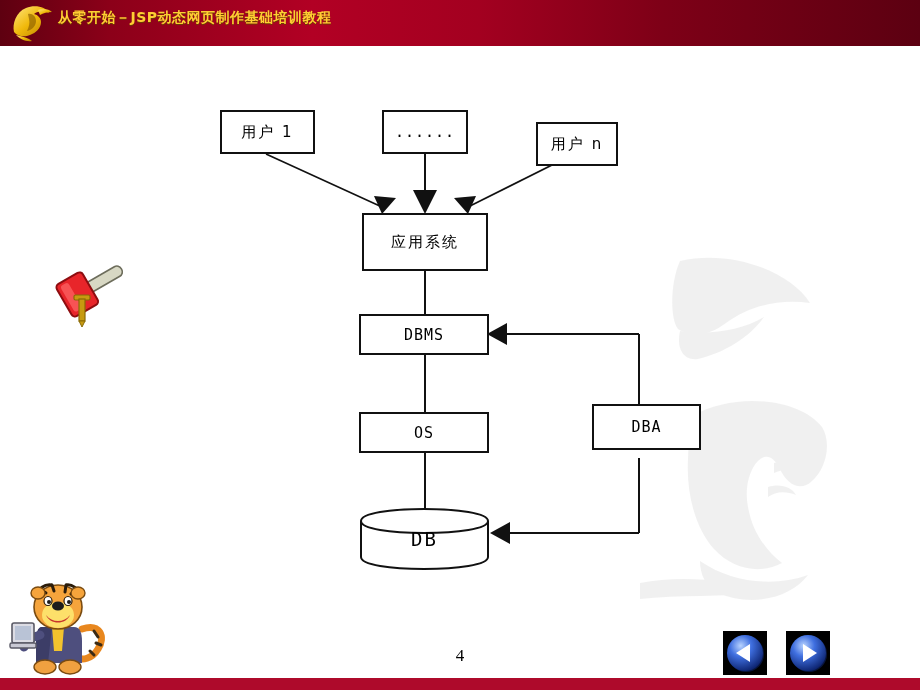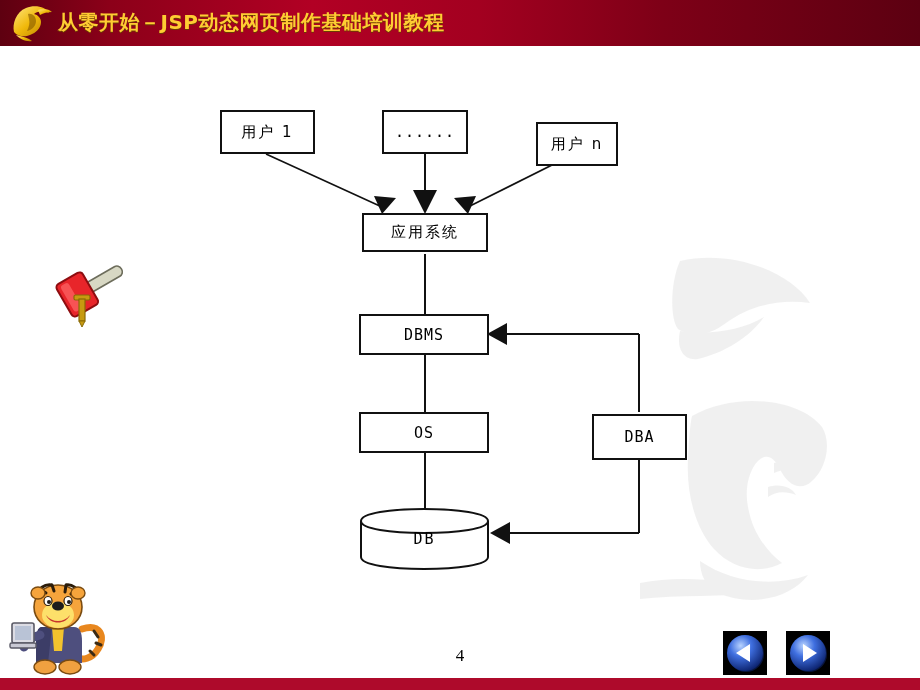--- a/index.html
+++ b/index.html
@@ -36,21 +36,21 @@
     left: 8px;
     top: 2px;
     width: 46px;
     height: 42px;
   }
   #header-title {
     position: absolute;
     left: 58px;
     top: 9px;
     font-family: "DejaVu Sans", "Liberation Sans", sans-serif;
-    font-size: 20px;
+    font-size: 14px;
     font-weight: bold;
     color: #ffcc33;
     letter-spacing: 0.5px;
     white-space: nowrap;
     text-shadow: 0 1px 0 #6a3c00;
   }
 
   
   #slide-body {
     position: absolute;
@@ -95,44 +95,44 @@
   }
   .node-box.cjk {
     font-family: "DejaVu Sans", "Liberation Sans", sans-serif;
     font-size: 15px;
     letter-spacing: 2px;
   }
 
   #node-user1    { left: 220px; top: 64px;  width: 95px;  height: 44px; }
   #node-ellipsis { left: 382px; top: 64px;  width: 86px;  height: 44px; }
   #node-usern    { left: 536px; top: 76px;  width: 82px;  height: 44px; }
-  #node-app      { left: 362px; top: 167px; width: 126px; height: 39px; }
+  #node-app      { left: 362px; top: 167px; width: 126px; height: 58px; }
   #node-dbms     { left: 359px; top: 268px; width: 130px; height: 41px; }
   #node-os       { left: 359px; top: 366px; width: 130px; height: 41px; }
-  #node-dba      { left: 592px; top: 368px; width: 95px;  height: 46px; }
+  #node-dba      { left: 592px; top: 358px; width: 109px;  height: 46px; }
 
   
   #node-db {
     position: absolute;
     left: 357px;
     top: 462px;
     width: 135px;
     height: 62px;
   }
   #node-db .db-label {
     position: absolute;
     left: 0;
     top: 0;
     width: 135px;
     height: 62px;
     display: flex;
     align-items: center;
     justify-content: center;
     font-family: "DejaVu Sans Mono", "Liberation Mono", monospace;
-    font-size: 15px;
+    font-size: 19px;
     letter-spacing: 2px;
     color: #000000;
   }
 
   
   #mallet-icon {
     position: absolute;
     left: 52px;
     top: 205px;
     width: 80px;

